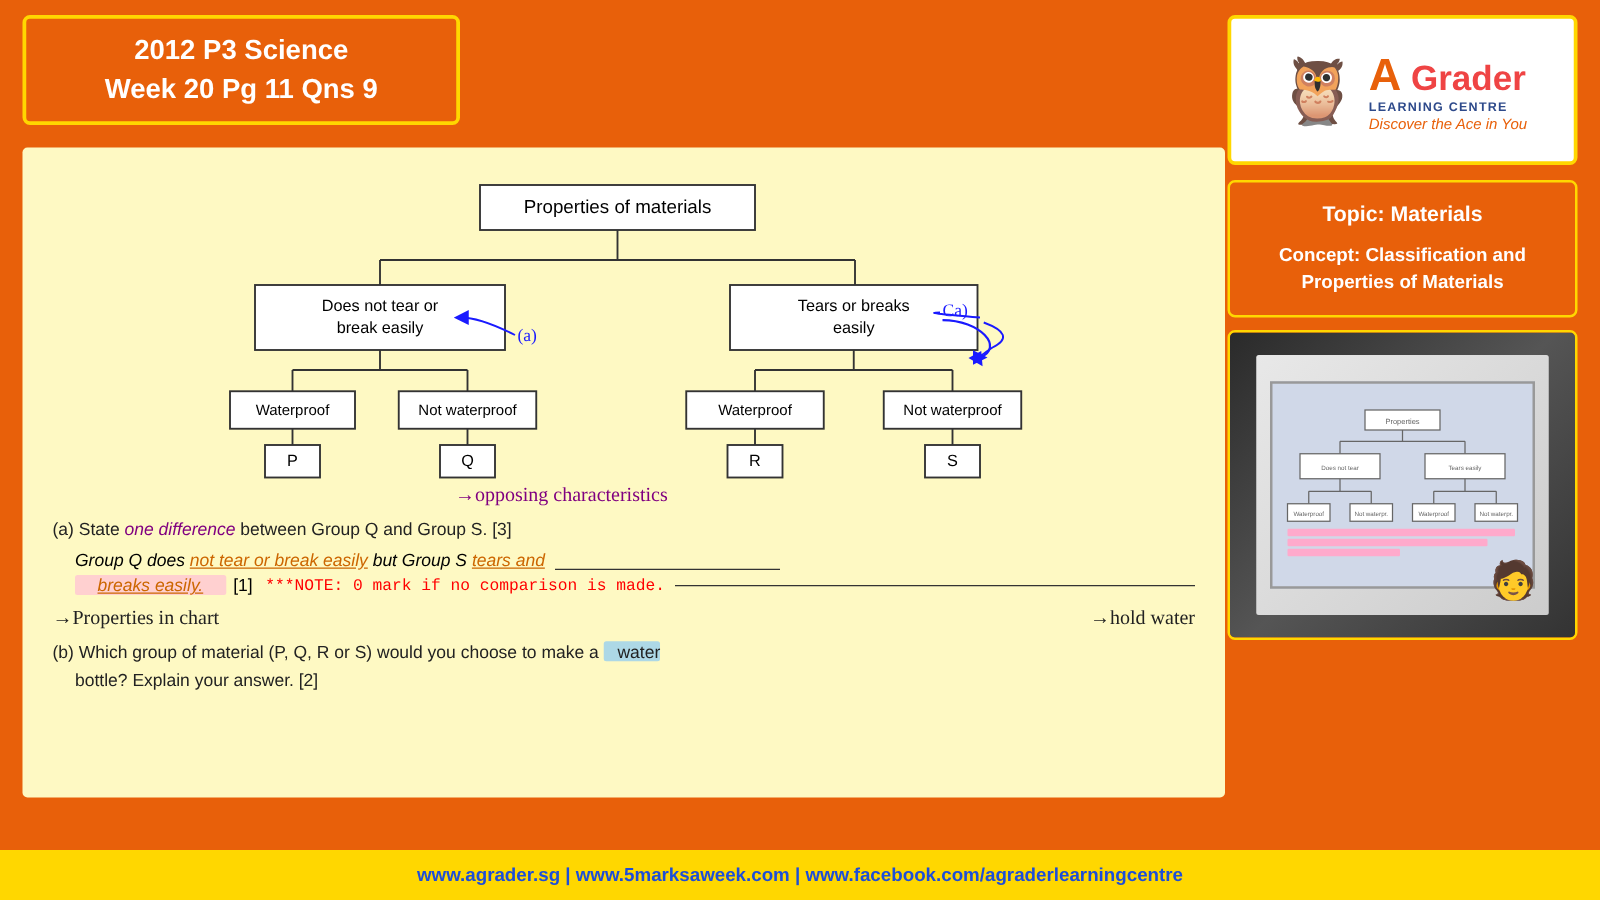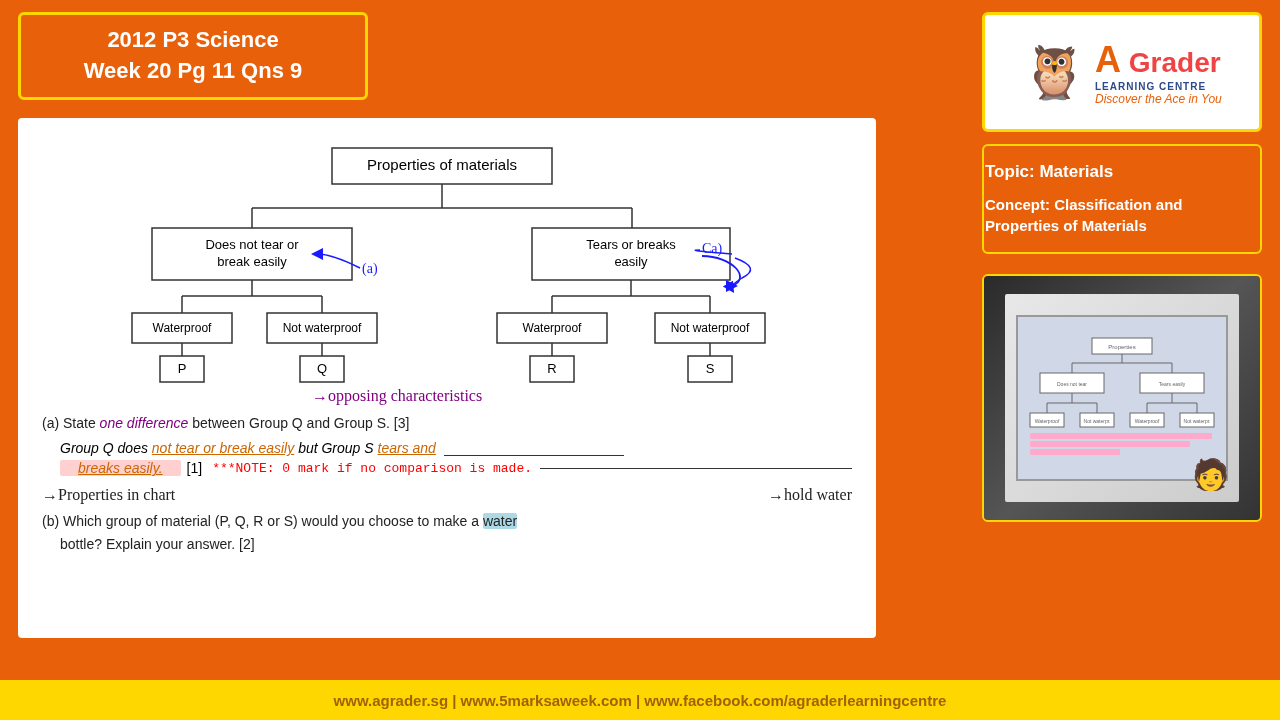--- a/index.html
+++ b/index.html
@@ -74,43 +74,44 @@
       font-size: 12px;
       color: #E8600A;
       font-style: italic;
     }
 
     
     .main-content {
       position: absolute;
       top: 118px;
       left: 18px;
-      width: 858px;
+      width: 962px;
       height: 520px;
-      background-color: #ffffff;
+      background-color: #fef9c3;
       border-radius: 4px;
       padding: 20px 24px 14px 24px;
       overflow: hidden;
     }
 
     
     .right-panel {
       position: absolute;
       top: 144px;
       right: 18px;
       width: 280px;
     }
 
     .topic-box {
       background-color: #E8600A;
       border: 2px solid #FFD700;
       border-radius: 6px;
-      padding: 16px 1px;
+      padding: 16px 12px;
       color: white;
-      margin-bottom: 20px;
+      text-align: center;
+      margin-bottom: 10px;
     }
     .topic-title {
       font-size: 17px;
       font-weight: bold;
       margin-bottom: 12px;
     }
     .topic-concept {
       font-size: 15px;
       font-weight: bold;
       line-height: 1.4;
@@ -165,21 +166,21 @@
       bottom: 0;
       left: 0;
       right: 0;
       height: 40px;
       background-color: #FFD700;
       display: flex;
       align-items: center;
       justify-content: center;
     }
     .bottom-banner span {
-      color: #a16207;
+      color: #1d4ed8;
       font-size: 15px;
       font-weight: bold;
     }
 
     
     .diagram-container {
       position: relative;
       width: 100%;
     }
 
@@ -209,20 +210,21 @@
       font-family: Liberation Mono, monospace;
     }
     .handwriting-dark {
       font-family: 'Comic Sans MS', cursive;
       color: #222;
       font-size: 16px;
     }
     .highlight-yellow {
       background-color: #ADD8E6;
       border-radius: 2px;
+      padding-left: 11px;
     }
   </style>
 </head>
 <body>
 
 <div class="title-box">
   <div>2012 P3 Science</div>
   <div>Week 20 Pg 11 Qns 9</div>
 </div>
 

